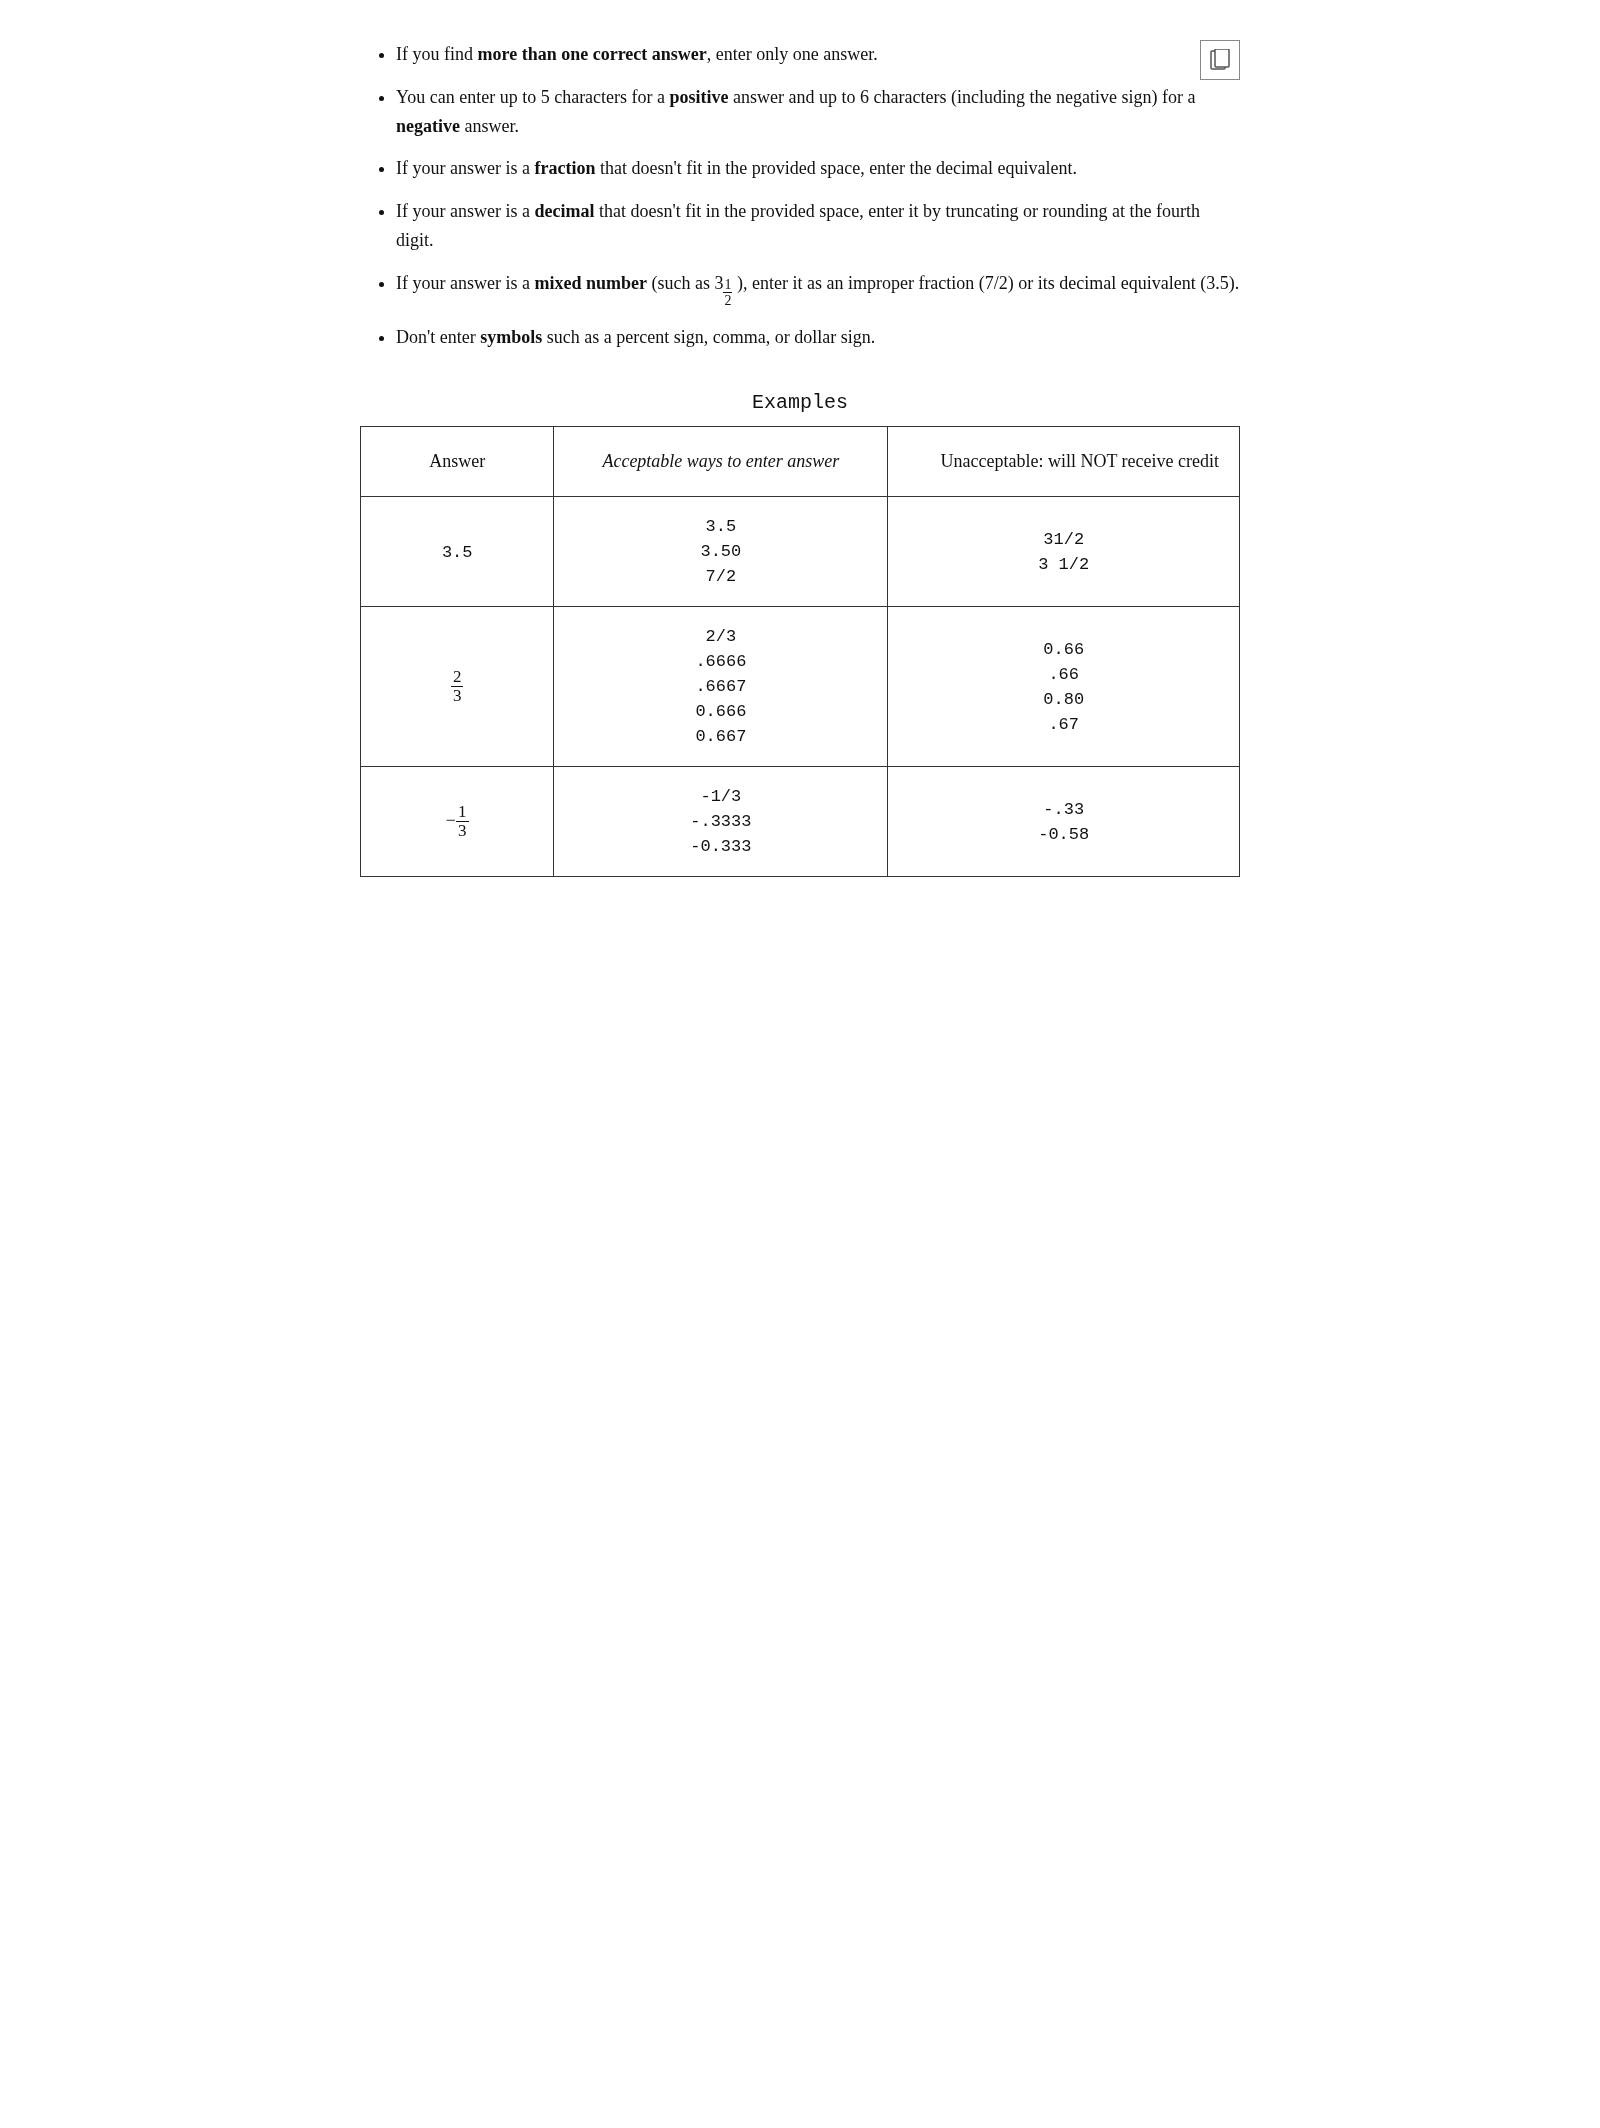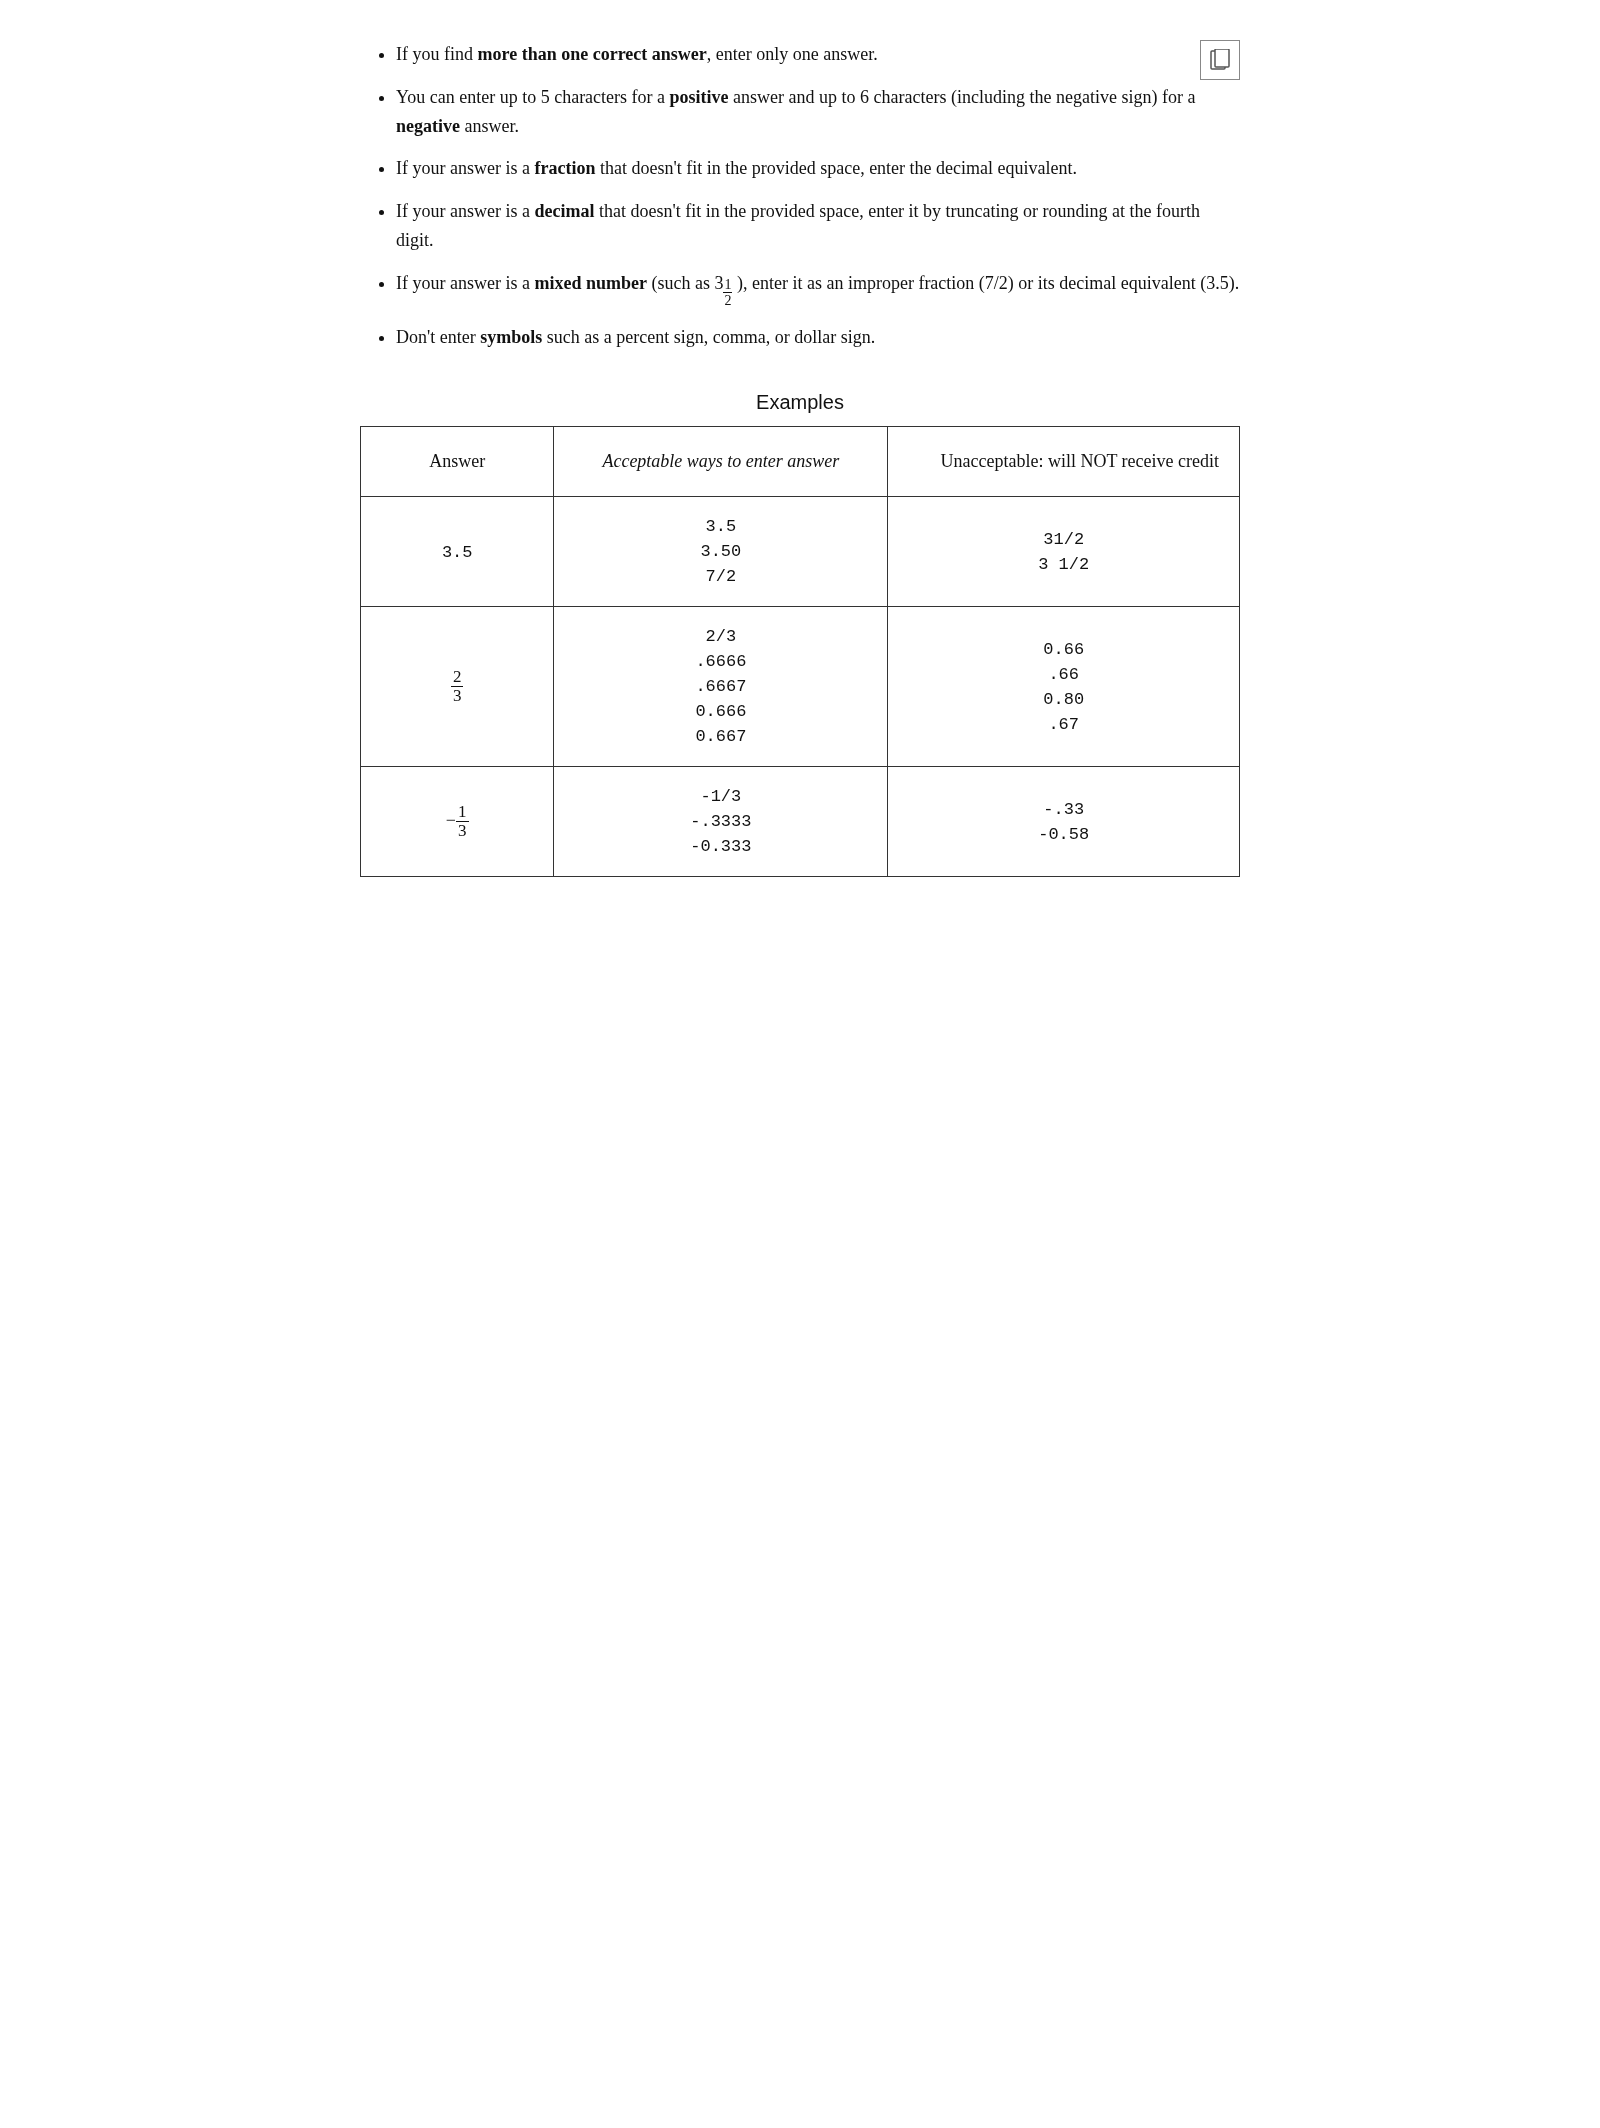--- a/index.html
+++ b/index.html
@@ -39,21 +39,21 @@
     }
 
     .examples-section {
       margin-top: 20px;
     }
 
     .examples-title {
       text-align: center;
       font-size: 20px;
       margin-bottom: 0;
-      font-family: Liberation Sans, sans-serif;
+      font-family: Liberation Mono, monospace;
     }
 
     table {
       border-collapse: collapse;
       width: 100%;
       margin-top: 12px;
     }
 
     th, td {
       border: 1px solid #333;

